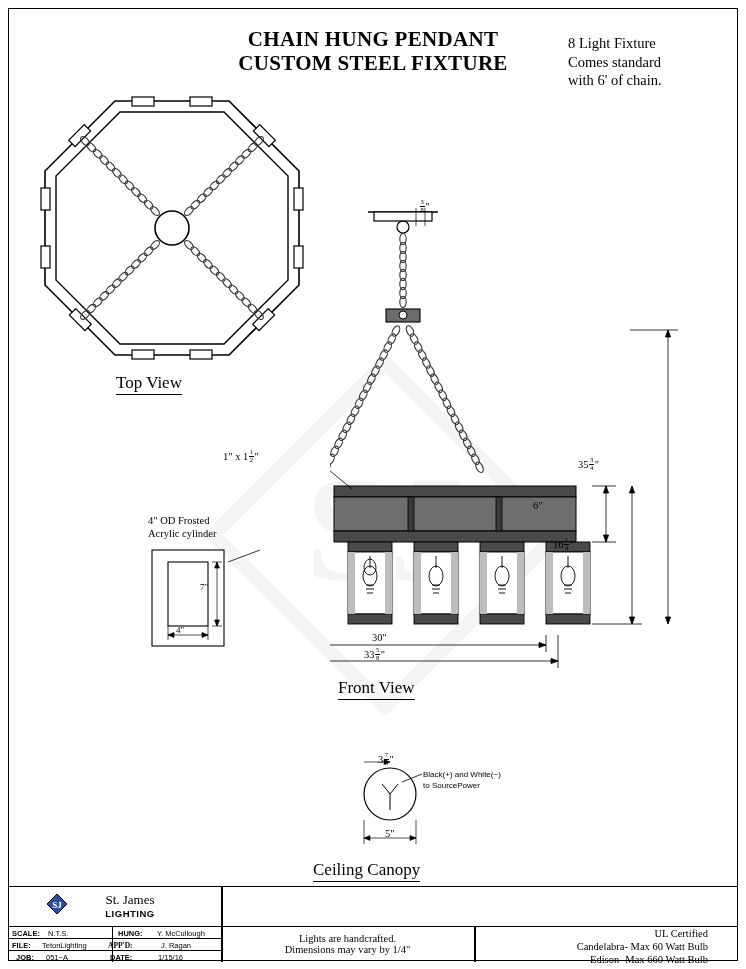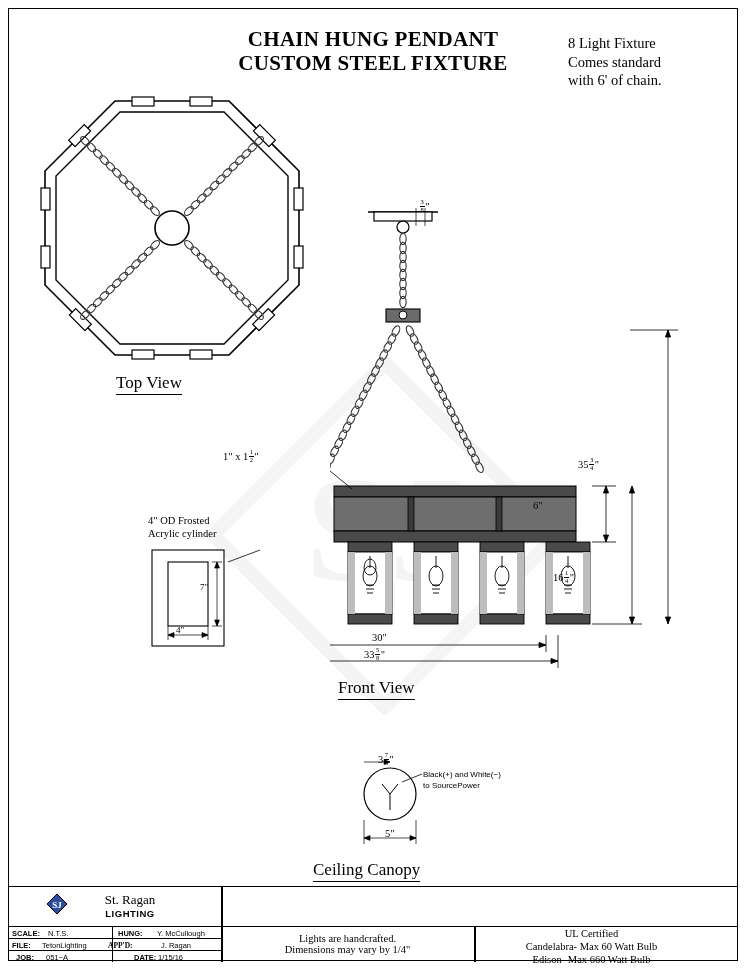--- a/index.html
+++ b/index.html
@@ -393,21 +393,21 @@
   </div>
 
   <div class="abs ann" style="left:364px;top:648px;">
     <span>33</span><span class="frac"><span class="n">5</span><span class="d">8</span></span><span>"</span>
   </div>
 
   <div class="abs ann" style="left:533px;top:500px;">
     <span>6"</span>
   </div>
 
-  <div class="abs ann" style="left:553px;top:538px;margin-top:33px;">
+  <div class="abs ann" style="left:553px;top:538px;">
     <span>16</span><span class="frac"><span class="n">1</span><span class="d">4</span></span><span>"</span>
   </div>
 
   <div class="abs ann" style="left:578px;top:458px;">
     <span>35</span><span class="frac"><span class="n">3</span><span class="d">4</span></span><span>"</span>
   </div>
 
   <div class="abs ann" style="left:419px;top:200px;">
     <span class="frac"><span class="n">3</span><span class="d">8</span></span><span>"</span>
   </div>
@@ -496,44 +496,44 @@
     <div class="bline" style="left:104px;top:39px;width:1.2px;height:36px;"></div>
 
     <div id="diamond">
       <svg width="22" height="22" viewBox="0 0 22 22">
         <polygon points="11,1 21,11 11,21 1,11" fill="#2b4ea2" stroke="#000" stroke-width="1"></polygon>
         <text x="11" y="15" font-family="Liberation Serif, serif" font-size="9" font-weight="bold" fill="#fff" text-anchor="middle">SJ</text>
       </svg>
     </div>
 
     <div id="stjames">
-      <div class="nm">St. Ragan</div>
+      <div class="nm">St. James</div>
       <div class="sub">LIGHTING</div>
     </div>
 
     <div class="blk-txt lbl" style="left:4px;top:42px;">SCALE:</div>
     <div class="blk-txt val" style="left:32px;top:42px;">N.T.S.</div>
     <div class="blk-txt lbl" style="left:110px;top:42px;">HUNG:</div>
     <div class="blk-txt val" style="left:141px;top:42px;">Y.  McCullough</div>
 
     <div class="blk-txt lbl" style="left:4px;top:54px;">FILE:</div>
     <div class="blk-txt val" style="left:26px;top:54px;">TetonLighting</div>
     <div class="blk-txt lbl" style="left:100px;top:54px;font-family:Liberation Serif, serif;">APP'D:</div>
     <div class="blk-txt val" style="left:145px;top:54px;">J.  Ragan</div>
 
     <div class="blk-txt lbl" style="left:8px;top:66px;">JOB:</div>
     <div class="blk-txt val" style="left:30px;top:66px;">051−A</div>
-    <div class="blk-txt lbl" style="left:126px;top:66px;">DATE:</div>
+    <div class="blk-txt lbl" style="left:102px;top:66px;">DATE:</div>
     <div class="blk-txt val" style="left:142px;top:66px;">1/15/16</div>
 
     <div class="midtxt" style="position:absolute;left:213px;top:46px;width:253px;">
       <div>Lights are handcrafted.</div>
       <div>Dimensions may vary by 1/4"</div>
     </div>
 
-    <div class="rgttxt" style="position:absolute;left:467px;top:41px;width:233px;line-height:1.22;">
+    <div class="rgttxt" style="position:absolute;left:467px;top:41px;width:233px;line-height:1.22;text-align:right;">
       <div>UL Certified</div>
       <div>Candelabra- Max 60 Watt Bulb</div>
       <div>Edison- Max 660 Watt Bulb</div>
     </div>
   </div>
 
 </div>
 
 </body></html>

